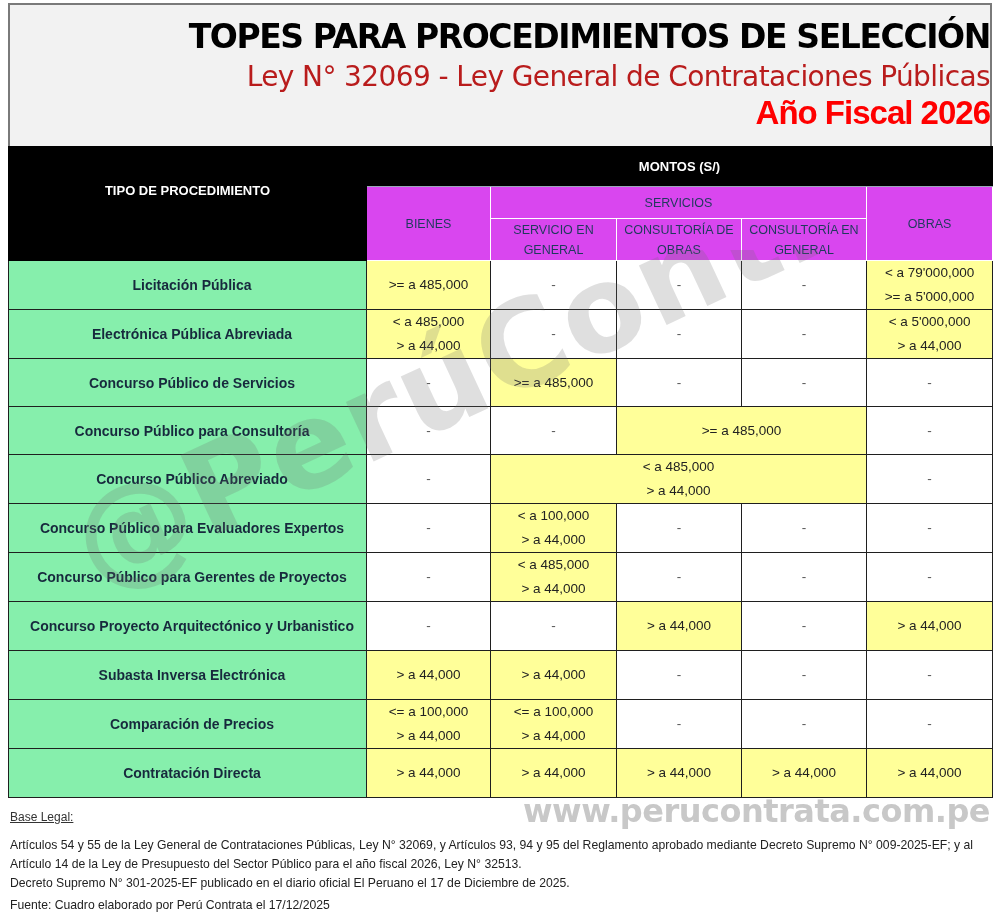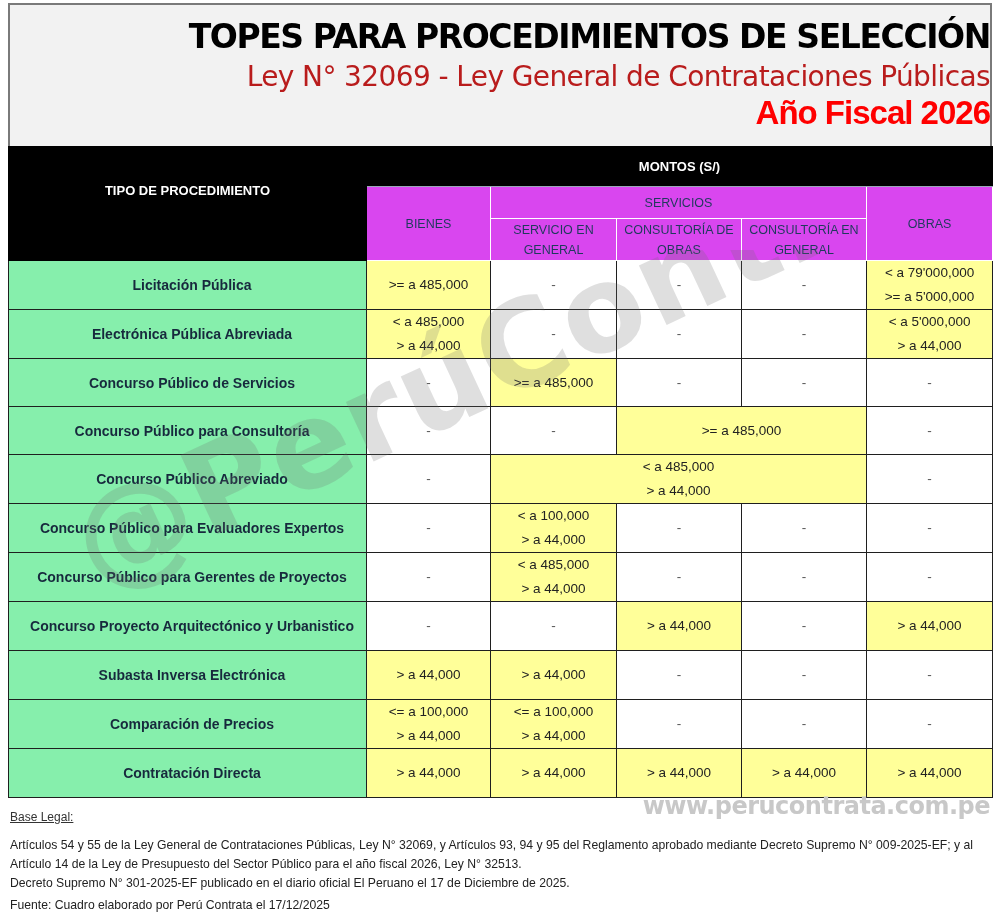--- a/index.html
+++ b/index.html
@@ -38,21 +38,21 @@
   }
   .watermark span {
     position: absolute; left: 20px; top: 240px;
     font-family: "DejaVu Sans", sans-serif; font-weight: bold; font-size: 120px;
     color: rgba(110,110,110,0.22); transform: rotate(-25deg); transform-origin: left top;
     white-space: nowrap; letter-spacing: 2px;
   }
 
   .site {
     position: absolute; right: 10px; top: 792px;
-    font-family: "DejaVu Sans", sans-serif; font-weight: bold; font-size: 24px; color: #c8c8c8; letter-spacing: -0.5px;
+    font-family: "DejaVu Sans", sans-serif; font-weight: bold; font-size: 32px; color: #c8c8c8; letter-spacing: -0.5px;
   }
   .base-legal {
     position: absolute; left: 10px; top: 810px; font-size: 12px; text-decoration: underline; color: #333;
     font-family: "Liberation Sans", sans-serif;
   }
   .notes {
     position: absolute; left: 10px; top: 836px; width: 985px;
     font-family: "Liberation Sans", sans-serif; font-size: 12.2px; color: #222; line-height: 19px;
   }
   .notes p { margin: 0; }

